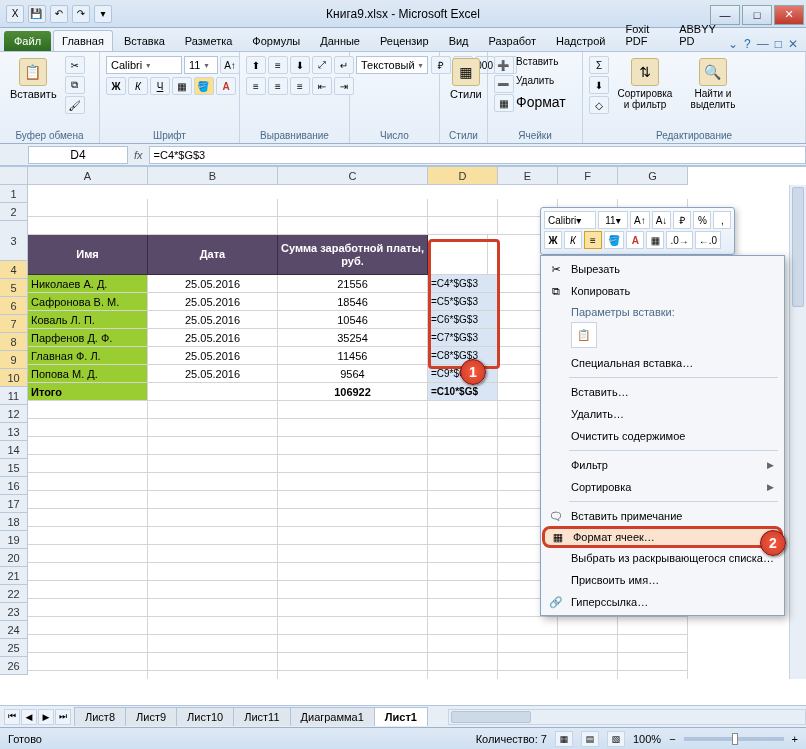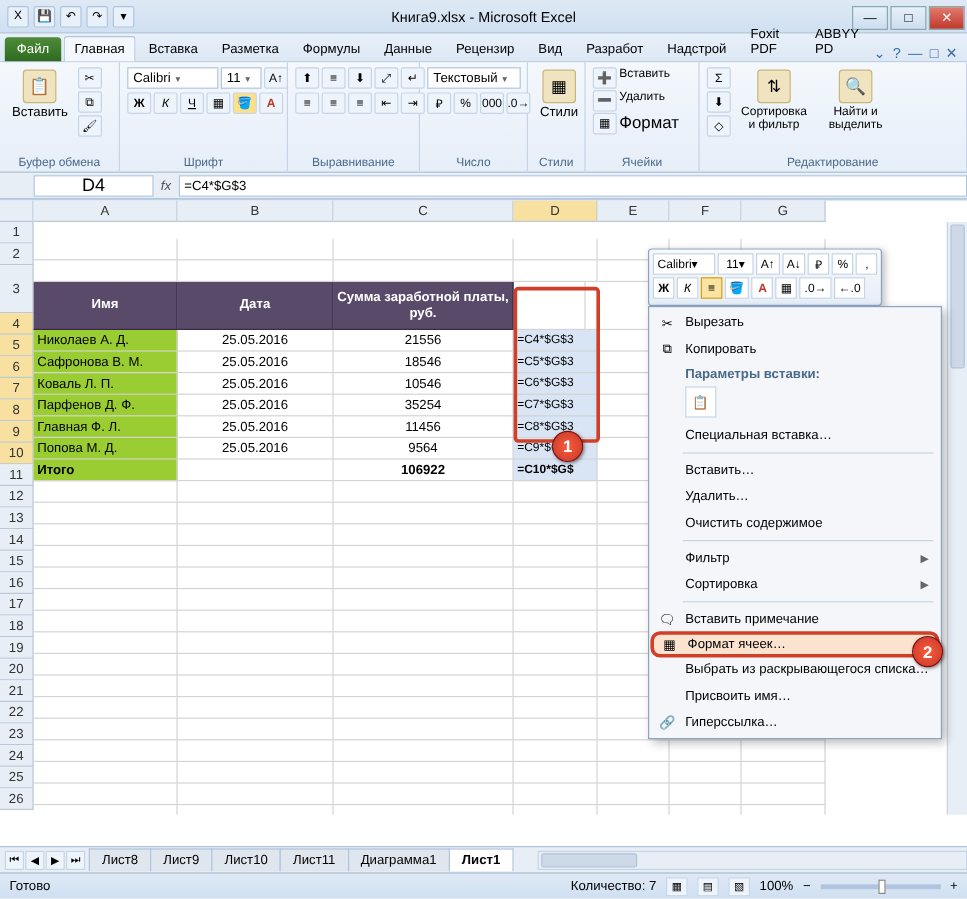--- a/index.html
+++ b/index.html
@@ -29,21 +29,21 @@
 .big-btn { display:flex; flex-direction:column; align-items:center; gap:2px; padding:2px 4px; }
 .big-btn .ico { width:28px; height:28px; background:#f0e4c0; border:1px solid #c9b77a; border-radius:3px; display:flex; align-items:center; justify-content:center; font-size:14px; }
 .mini-col { display:flex; flex-direction:column; gap:2px; }
 .mini-btn { width:20px; height:18px; background:#eef4fb; border:1px solid #c6d4e4; border-radius:2px; display:flex; align-items:center; justify-content:center; font-size:10px; }
 .combo { height:18px; border:1px solid #b0c4de; background:#fff; padding:0 4px; display:flex; align-items:center; font-size:11px; gap:4px; }
 .combo .caret { font-size:8px; color:#666; }
 .row { display:flex; gap:2px; }
 
 
 .fbar { height:22px; background:#e8eef6; border-bottom:1px solid #b0c4de; display:flex; align-items:center; }
-.namebox { width:100px; height:18px; background:#fff; border:1px solid #b0c4de; margin-left:28px; display:flex; align-items:center; justify-content:center; font-size:15px; }
+.namebox { width:100px; height:18px; background:#fff; border:1px solid #b0c4de; margin-left:28px; display:flex; align-items:center; justify-content:center; font-size:12px; }
 .fx { margin:0 6px; font-style:italic; color:#555; }
 .fx-input { flex:1; height:18px; background:#fff; border:1px solid #b0c4de; padding:0 4px; font-size:11px; display:flex; align-items:center; }
 
 
 .grid-wrap { position:relative; height:513px; overflow:hidden; background:#fff; border-top:1px solid #b0c4de; }
 .corner { position:absolute; left:0; top:0; width:28px; height:18px; background:#e8eef6; border-right:1px solid #bcc8d6; border-bottom:1px solid #bcc8d6; }
 .col-headers { position:absolute; left:28px; top:0; right:0; height:18px; display:flex; }
 .ch { border-right:1px solid #bcc8d6; border-bottom:1px solid #bcc8d6; background:#e8eef6; display:flex; align-items:center; justify-content:center; font-size:11px; color:#333; }
 .ch.sel { background:#f8e0a0; }
 .row-headers { position:absolute; left:0; top:18px; width:28px; }
@@ -68,21 +68,21 @@
 .mini-tb .row { gap:2px; margin-bottom:2px; }
 .mt-btn { min-width:18px; height:18px; border:1px solid #c6d4e4; background:#fff; padding:0 3px; display:flex; align-items:center; justify-content:center; font-size:10px; }
 .mt-btn.active { background:#fbe3a2; border-color:#d4a020; }
 
 
 .ctx-menu { position:absolute; width:245px; background:#f4f6f9; border:1px solid #8aa5c2; box-shadow:3px 3px 8px rgba(0,0,0,0.3); z-index:40; padding:2px; }
 .ctx-item { display:flex; align-items:center; height:22px; padding:0 8px 0 28px; position:relative; font-size:11px; }
 .ctx-item.hl { border:3px solid #d04028; border-radius:8px; background:#fbe3d0; margin:-1px; }
 .ctx-ico { position:absolute; left:4px; width:18px; height:18px; display:flex; align-items:center; justify-content:center; font-size:11px; }
 .ctx-sep { height:1px; background:#c6d4e4; margin:3px 4px 3px 26px; }
-.ctx-section { font-size:11px; color:#4a6a8a; padding:4px 8px 2px 28px; font-weight:bold; }
+.ctx-section { font-size:11px; color:#4a6a8a; padding:4px 8px 2px 28px; font-weight:normal; }
 .ctx-arrow { margin-left:auto; font-size:9px; color:#666; }
 .paste-opts { padding:2px 8px 4px 28px; }
 .paste-opt-btn { width:26px; height:26px; border:1px solid #c6d4e4; background:#fff; display:inline-flex; align-items:center; justify-content:center; margin-right:4px; }
 
 
 .sheet-tabs { position:absolute; bottom:22px; left:0; right:0; height:22px; background:#e8eef6; border-top:1px solid #b0c4de; display:flex; align-items:center; }
 .nav-btns { display:flex; padding:0 4px; gap:1px; }
 .nav-btn { width:16px; height:16px; background:#eef4fb; border:1px solid #c6d4e4; display:flex; align-items:center; justify-content:center; font-size:9px; }
 .sheet-tab { padding:3px 10px; background:#e0e6ee; border:1px solid #b0c4de; border-bottom:none; margin-left:-1px; font-size:11px; }
 .sheet-tab.active { background:#fff; font-weight:bold; }
@@ -204,21 +204,21 @@
         <div class="mini-btn">≡</div>
         <div class="mini-btn">≡</div>
         <div class="mini-btn">⇤</div>
         <div class="mini-btn">⇥</div>
       </div>
     </div>
     <div class="rgroup-label">Выравнивание</div>
   </div>
 
   <div class="rgroup" style="width:90px">
-    <div class="rg-content" style="flex-direction:column;gap:3px">
+    <div class="rg-content" style="flex-direction:row;gap:3px">
       <div class="combo" style="width:78px">
           <span>Текстовый</span>
           <span class="caret">▾</span>
         </div>
       <div class="row">
         <div class="mini-btn">₽</div>
         <div class="mini-btn">%</div>
         <div class="mini-btn">000</div>
         <div class="mini-btn">.0→</div>
       </div>

